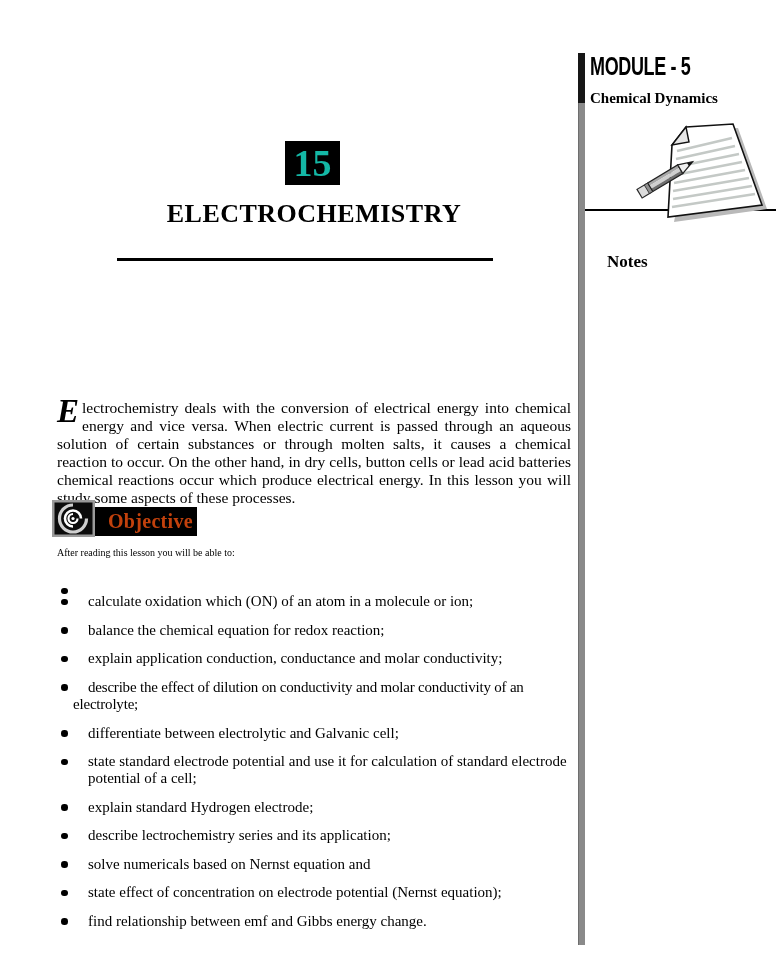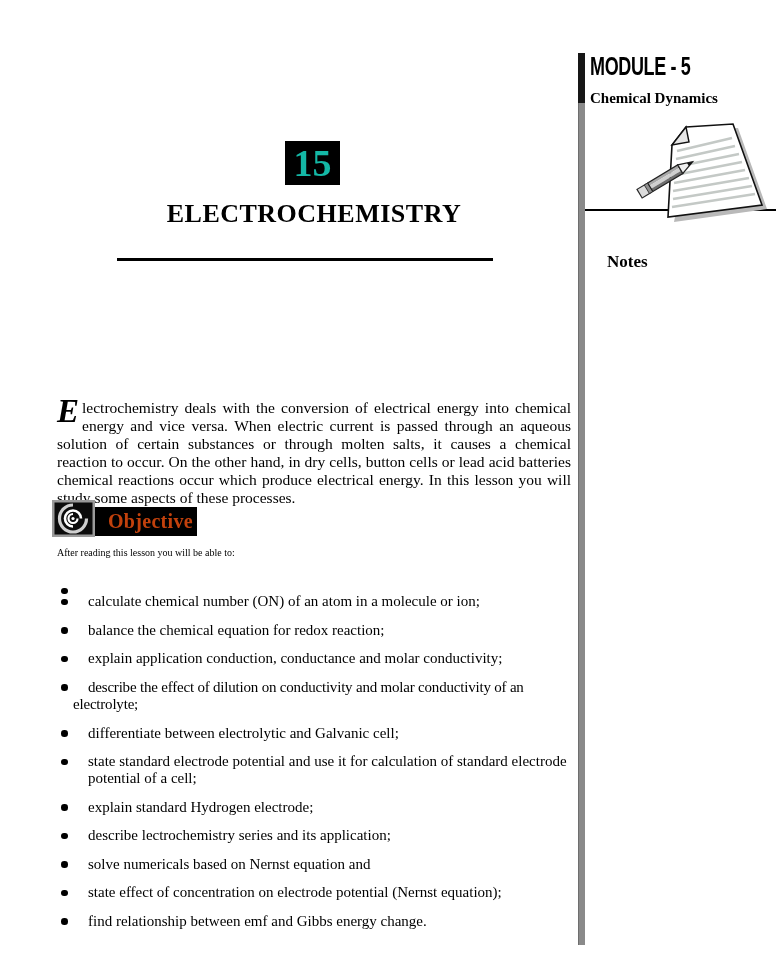--- a/index.html
+++ b/index.html
@@ -103,21 +103,21 @@
     <circle cx="21" cy="18.5" r="1.6" fill="#ffffff"></circle>
   </svg>
   <div class="objective-banner">
     <span>Objective</span>
   </div>
 
   <p class="lead-in">After reading this lesson you will be able to:</p>
 
   <ul class="objectives">
     <li><span class="dot"></span></li>
-    <li><span class="dot"></span><span>calculate chemical number (ON) of an atom in a molecule or ion;</span></li>
+    <li><span class="dot"></span><span>calculate oxidation which (ON) of an atom in a molecule or ion;</span></li>
     <li><span class="dot"></span><span>balance the chemical equation for redox reaction;</span></li>
     <li><span class="dot"></span><span>explain application conduction, conductance and molar conductivity;</span></li>
     <li class="tight-wrap"><span class="dot"></span><span>describe the effect of dilution on conductivity and molar conductivity of an electrolyte;</span></li>
     <li><span class="dot"></span><span>differentiate between electrolytic and Galvanic cell;</span></li>
     <li><span class="dot"></span><span>state standard electrode potential and use it for calculation of standard electrode potential of a cell;</span></li>
     <li><span class="dot"></span><span>explain standard Hydrogen electrode;</span></li>
     <li><span class="dot"></span><span>describe lectrochemistry series and its application;</span></li>
     <li><span class="dot"></span><span>solve numericals based on Nernst equation and</span></li>
     <li><span class="dot"></span><span>state effect of concentration on electrode potential (Nernst equation);</span></li>
     <li><span class="dot"></span><span>find relationship between emf and Gibbs energy change.</span></li>

